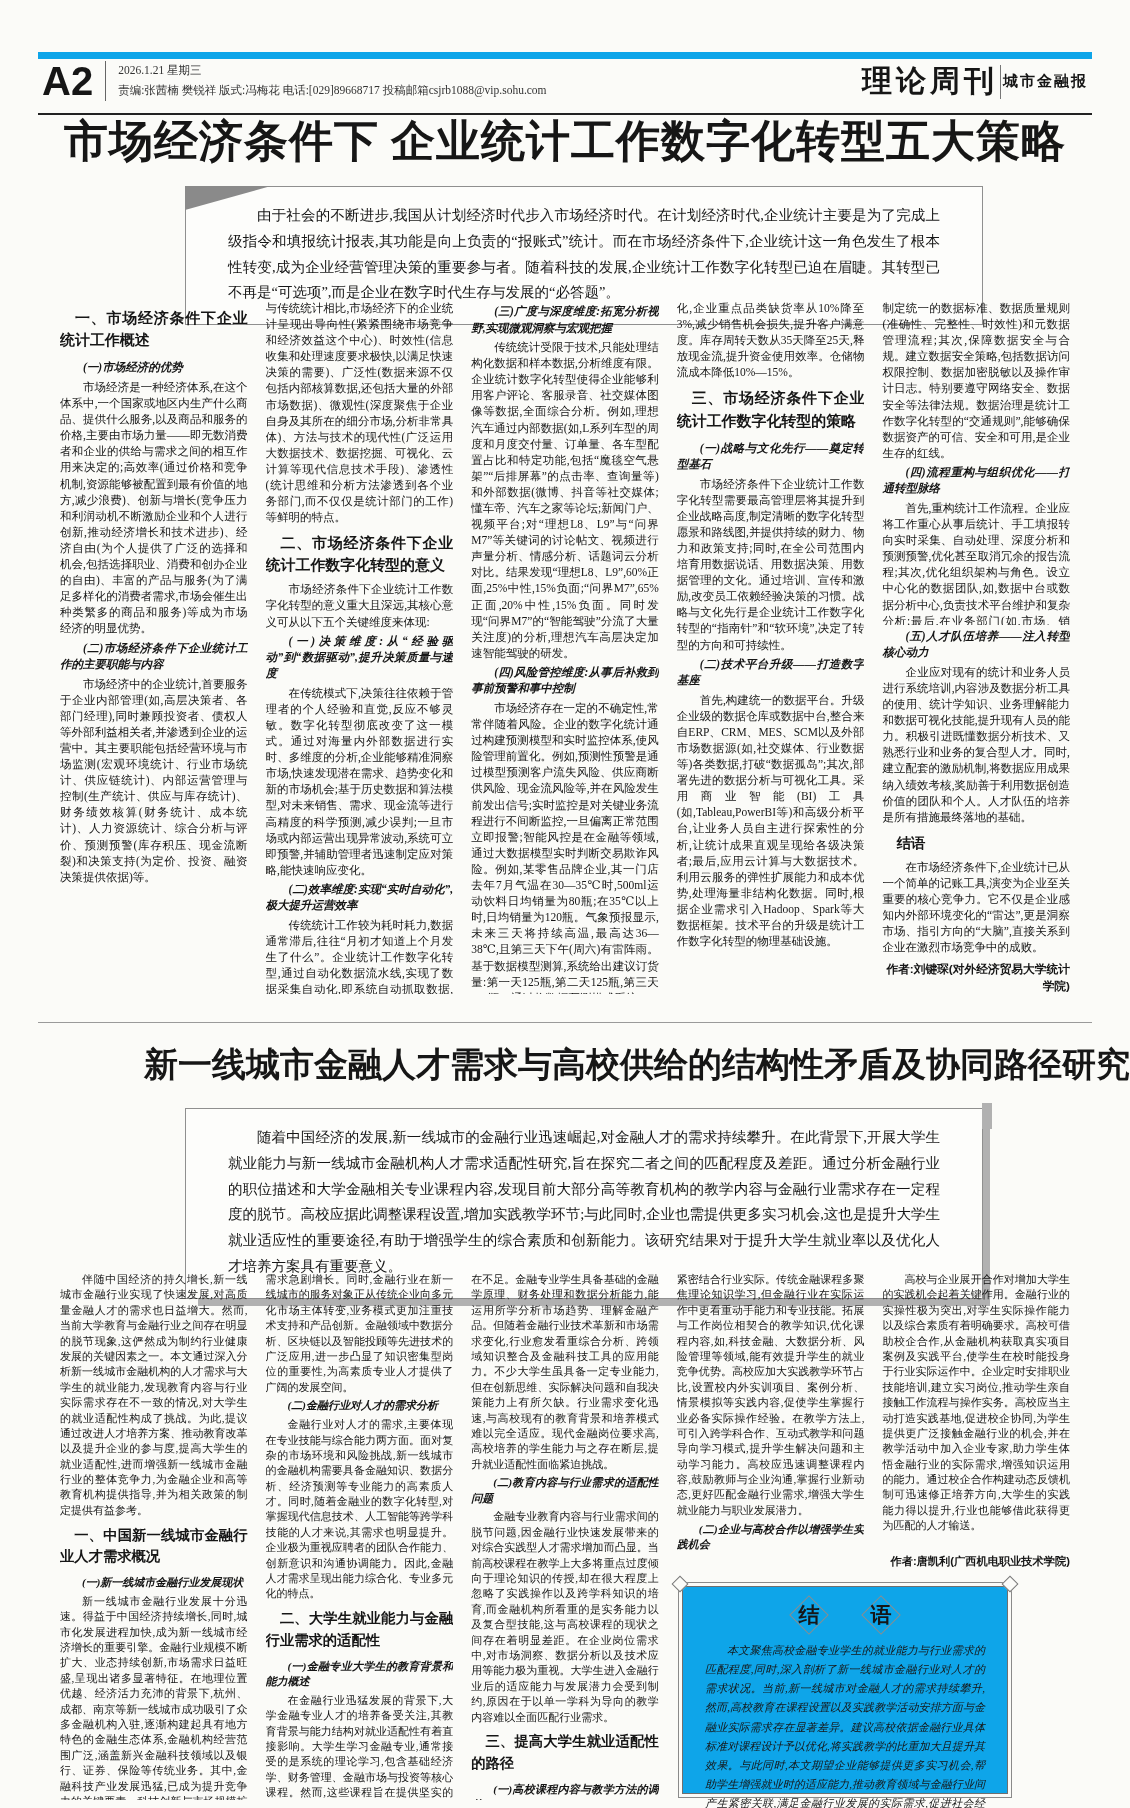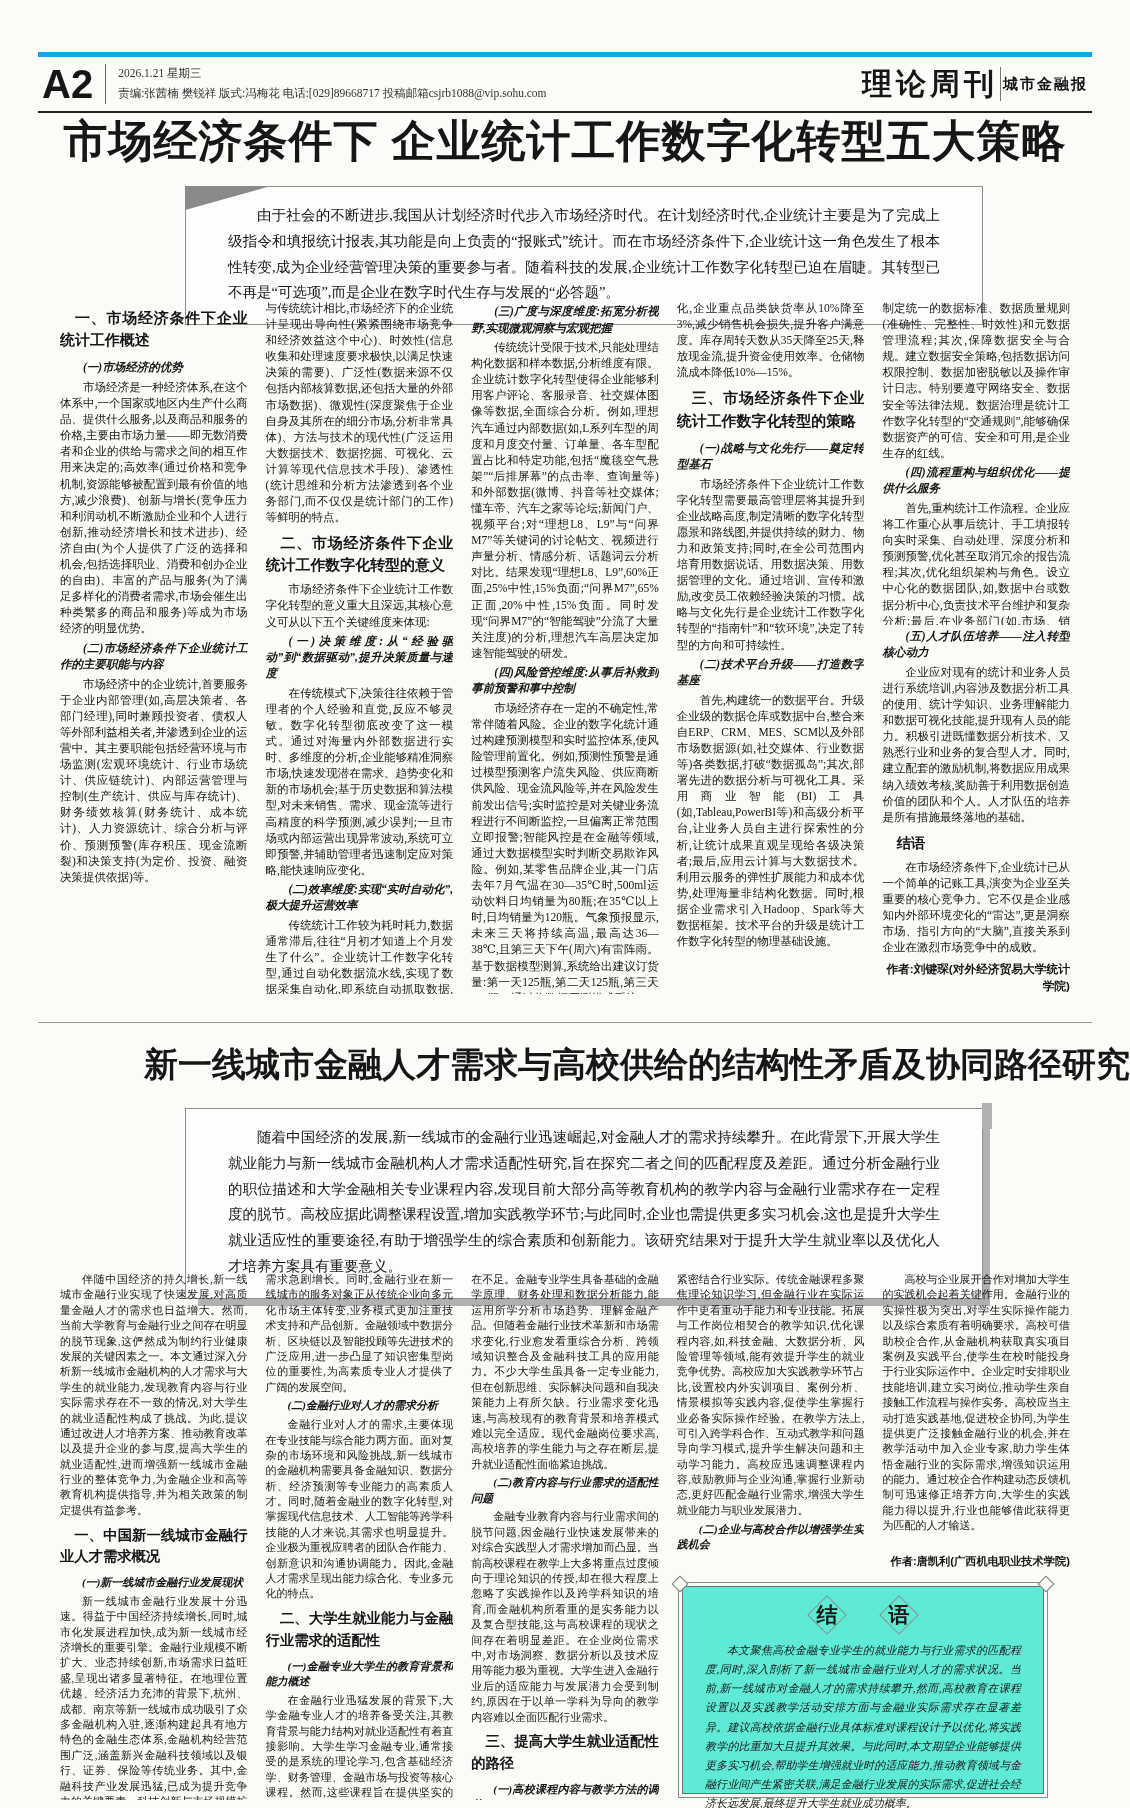--- a/index.html
+++ b/index.html
@@ -2,34 +2,34 @@
 <html><head>
 <meta charset="utf-8">
 <style>
   html,body{margin:0;padding:0;}
   body{background:#e9e9e7;}
   .page{position:relative;width:1130px;height:1808px;margin:0 auto;background:#fbfbf8;color:#161616;
         font-family:"Liberation Serif","DejaVu Serif",serif;overflow:hidden;}
 
   
   .hd{position:absolute;top:52px;left:38px;right:38px;height:50px;
-      border-top:5px solid #0ea5e9;border-bottom:2px solid #222;
-      display:flex;align-items:center;justify-content:space-between;padding:2px 4px;}
+      border-top:7px solid #0ea5e9;border-bottom:2px solid #222;
+      display:flex;align-items:flex-start;justify-content:space-between;padding:2px 4px;}
   .hd-left{display:flex;align-items:center;gap:12px;}
   .pageno{font-family:"Liberation Sans","DejaVu Sans",sans-serif;font-weight:900;font-size:40px;line-height:1;}
   .hd-vline{width:1px;height:40px;background:#666;}
   .hd-meta{font-size:11.5px;line-height:1.7;color:#333;}
   .hd-right{display:flex;align-items:center;gap:2px;}
   .hd-section{font-weight:900;font-size:30px;letter-spacing:4px;font-family:"Liberation Sans","DejaVu Sans",sans-serif;}
   .hd-vline2{width:1px;height:34px;background:#777;}
   .hd-paper{font-weight:700;font-size:15px;letter-spacing:2px;font-family:Liberation Mono, monospace;}
 
   
   .t1{position:absolute;top:112px;left:0;width:100%;text-align:center;margin:0;
-      font-family:Liberation Sans, sans-serif;font-weight:900;font-size:44px;letter-spacing:1px;}
+      font-family:Liberation Serif, serif;font-weight:900;font-size:44px;letter-spacing:1px;}
   .t2{position:absolute;top:1042px;left:0;width:100%;text-align:right;margin:0;
       font-family:Liberation Serif, serif;font-weight:900;font-size:34px;letter-spacing:0;}
 
   
   .lead{position:absolute;left:185px;width:712px;border:1px solid #8f8f8f;background:#fdfdfb;
         padding:16px 42px 18px;font-size:14.5px;line-height:1.78;text-align:justify;}
   .lead p{margin:0;text-indent:2em;}
   .lead1{top:186px;}
   .lead1::before{content:"";position:absolute;top:-1px;left:-1px;width:0;height:0;
         border-top:24px solid #8a8a8a;border-right:86px solid transparent;}
@@ -54,21 +54,21 @@
   .blk-hs{font-style:italic;font-weight:700;text-indent:2em;margin:0.3em 0;text-align:justify;}
   .blk-hx{font-family:"Liberation Sans","DejaVu Sans",sans-serif;font-weight:800;font-size:1.25em;
           margin:0.6em 0 0.35em;text-indent:1em;}
   .blk-author{margin-top:auto;padding-top:6px;text-align:right;font-weight:700;
           font-family:"Liberation Sans","DejaVu Sans",sans-serif;font-size:1.02em;}
 
   
   .divider{position:absolute;top:1022px;left:38px;right:38px;border:0;border-top:1px solid #9a9a9a;margin:0;}
 
   
-  .jybox{position:absolute;left:622px;top:314px;width:362px;height:208px;background:#5eead4;
+  .jybox{position:absolute;left:622px;top:314px;width:326px;height:208px;background:#0ea5e9;
          border:1px solid #6f6f6f;box-shadow:0 0 0 3px #fbfbf8,0 0 0 4px #8a8a8a;padding:8px 22px 10px;box-sizing:border-box;}
   .jybox::before,.jybox::after{content:"";position:absolute;top:-9px;width:10px;height:10px;border:1px solid #777;
          background:#fbfbf8;transform:rotate(45deg);}
   .jybox::before{left:-9px;}
   .jybox::after{right:-9px;}
   .jytitle{text-align:center;margin-top:2px;}
   .jy-char{position:relative;display:inline-block;width:36px;height:36px;line-height:36px;text-align:center;
          margin:0 16px;font-size:21px;font-weight:700;}
   .jy-char::before{content:"";position:absolute;inset:4px;border:1px solid #8d8d8d;transform:rotate(45deg);}
   .jy-char i{font-style:normal;position:relative;z-index:1;}
@@ -127,21 +127,21 @@
     <div class="col">
         <div class="blk blk-pc">化,企业重点品类缺货率从10%降至3%,减少销售机会损失,提升客户满意度。库存周转天数从35天降至25天,释放现金流,提升资金使用效率。仓储物流成本降低10%—15%。</div>
         <div class="blk blk-h1">三、市场经济条件下企业统计工作数字化转型的策略</div>
         <div class="blk blk-hs">(一)战略与文化先行——奠定转型基石</div>
         <div class="blk blk-p">市场经济条件下企业统计工作数字化转型需要最高管理层将其提升到企业战略高度,制定清晰的数字化转型愿景和路线图,并提供持续的财力、物力和政策支持;同时,在全公司范围内培育用数据说话、用数据决策、用数据管理的文化。通过培训、宣传和激励,改变员工依赖经验决策的习惯。战略与文化先行是企业统计工作数字化转型的“指南针”和“软环境”,决定了转型的方向和可持续性。</div>
         <div class="blk blk-hs">(二)技术平台升级——打造数字基座</div>
         <div class="blk blk-p">首先,构建统一的数据平台。升级企业级的数据仓库或数据中台,整合来自ERP、CRM、MES、SCM以及外部市场数据源(如,社交媒体、行业数据等)各类数据,打破“数据孤岛”;其次,部署先进的数据分析与可视化工具。采用商业智能(BI)工具(如,Tableau,PowerBI等)和高级分析平台,让业务人员自主进行探索性的分析,让统计成果直观呈现给各级决策者;最后,应用云计算与大数据技术。利用云服务的弹性扩展能力和成本优势,处理海量非结构化数据。同时,根据企业需求引入Hadoop、Spark等大数据框架。技术平台的升级是统计工作数字化转型的物理基础设施。</div>
       </div>
     <div class="col">
         <div class="blk blk-pc">制定统一的数据标准、数据质量规则(准确性、完整性、时效性)和元数据管理流程;其次,保障数据安全与合规。建立数据安全策略,包括数据访问权限控制、数据加密脱敏以及操作审计日志。特别要遵守网络安全、数据安全等法律法规。数据治理是统计工作数字化转型的“交通规则”,能够确保数据资产的可信、安全和可用,是企业生存的红线。</div>
-        <div class="blk blk-hs">(四)流程重构与组织优化——提供什么服务</div>
+        <div class="blk blk-hs">(四)流程重构与组织优化——打通转型脉络</div>
         <div class="blk blk-ps">首先,重构统计工作流程。企业应将工作重心从事后统计、手工填报转向实时采集、自动处理、深度分析和预测预警,优化甚至取消冗余的报告流程;其次,优化组织架构与角色。设立中心化的数据团队,如,数据中台或数据分析中心,负责技术平台维护和复杂分析;最后,在业务部门(如,市场、销售、生产)设置数据分析岗,直接支持业务的决策。流程重构与组织优化是统计工作数字化转型的“生产关系”调整,是确保新技术和新能力顺畅落地的关键。</div>
         <div class="blk blk-hs">(五)人才队伍培养——注入转型核心动力</div>
         <div class="blk blk-p">企业应对现有的统计和业务人员进行系统培训,内容涉及数据分析工具的使用、统计学知识、业务理解能力和数据可视化技能,提升现有人员的能力。积极引进既懂数据分析技术、又熟悉行业和业务的复合型人才。同时,建立配套的激励机制,将数据应用成果纳入绩效考核,奖励善于利用数据创造价值的团队和个人。人才队伍的培养是所有措施最终落地的基础。</div>
         <div class="blk blk-hx">结语</div>
         <div class="blk blk-p">在市场经济条件下,企业统计已从一个简单的记账工具,演变为企业至关重要的核心竞争力。它不仅是企业感知内外部环境变化的“雷达”,更是洞察市场、指引方向的“大脑”,直接关系到企业在激烈市场竞争中的成败。</div>
         <div class="blk blk-author">作者:刘键琛(对外经济贸易大学统计学院)</div>
       </div>
   </div>
 
   <hr class="divider">

